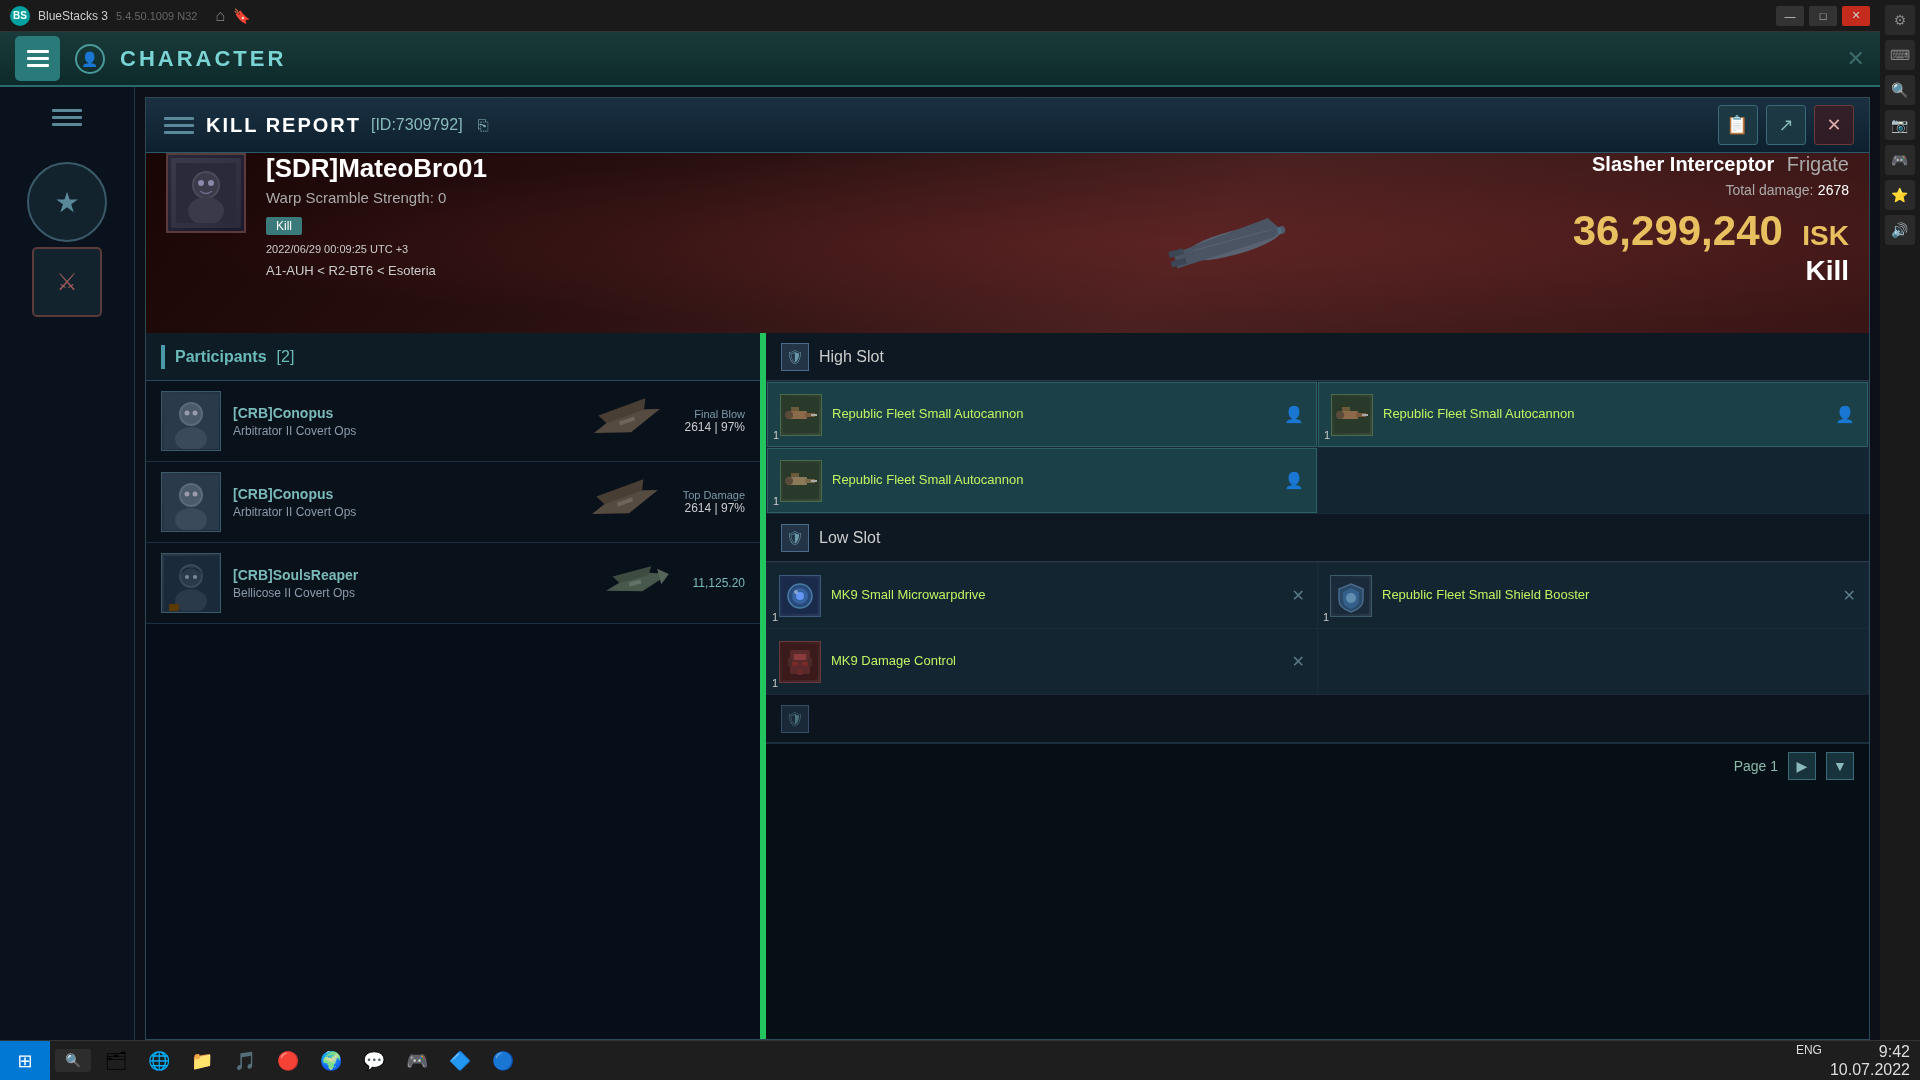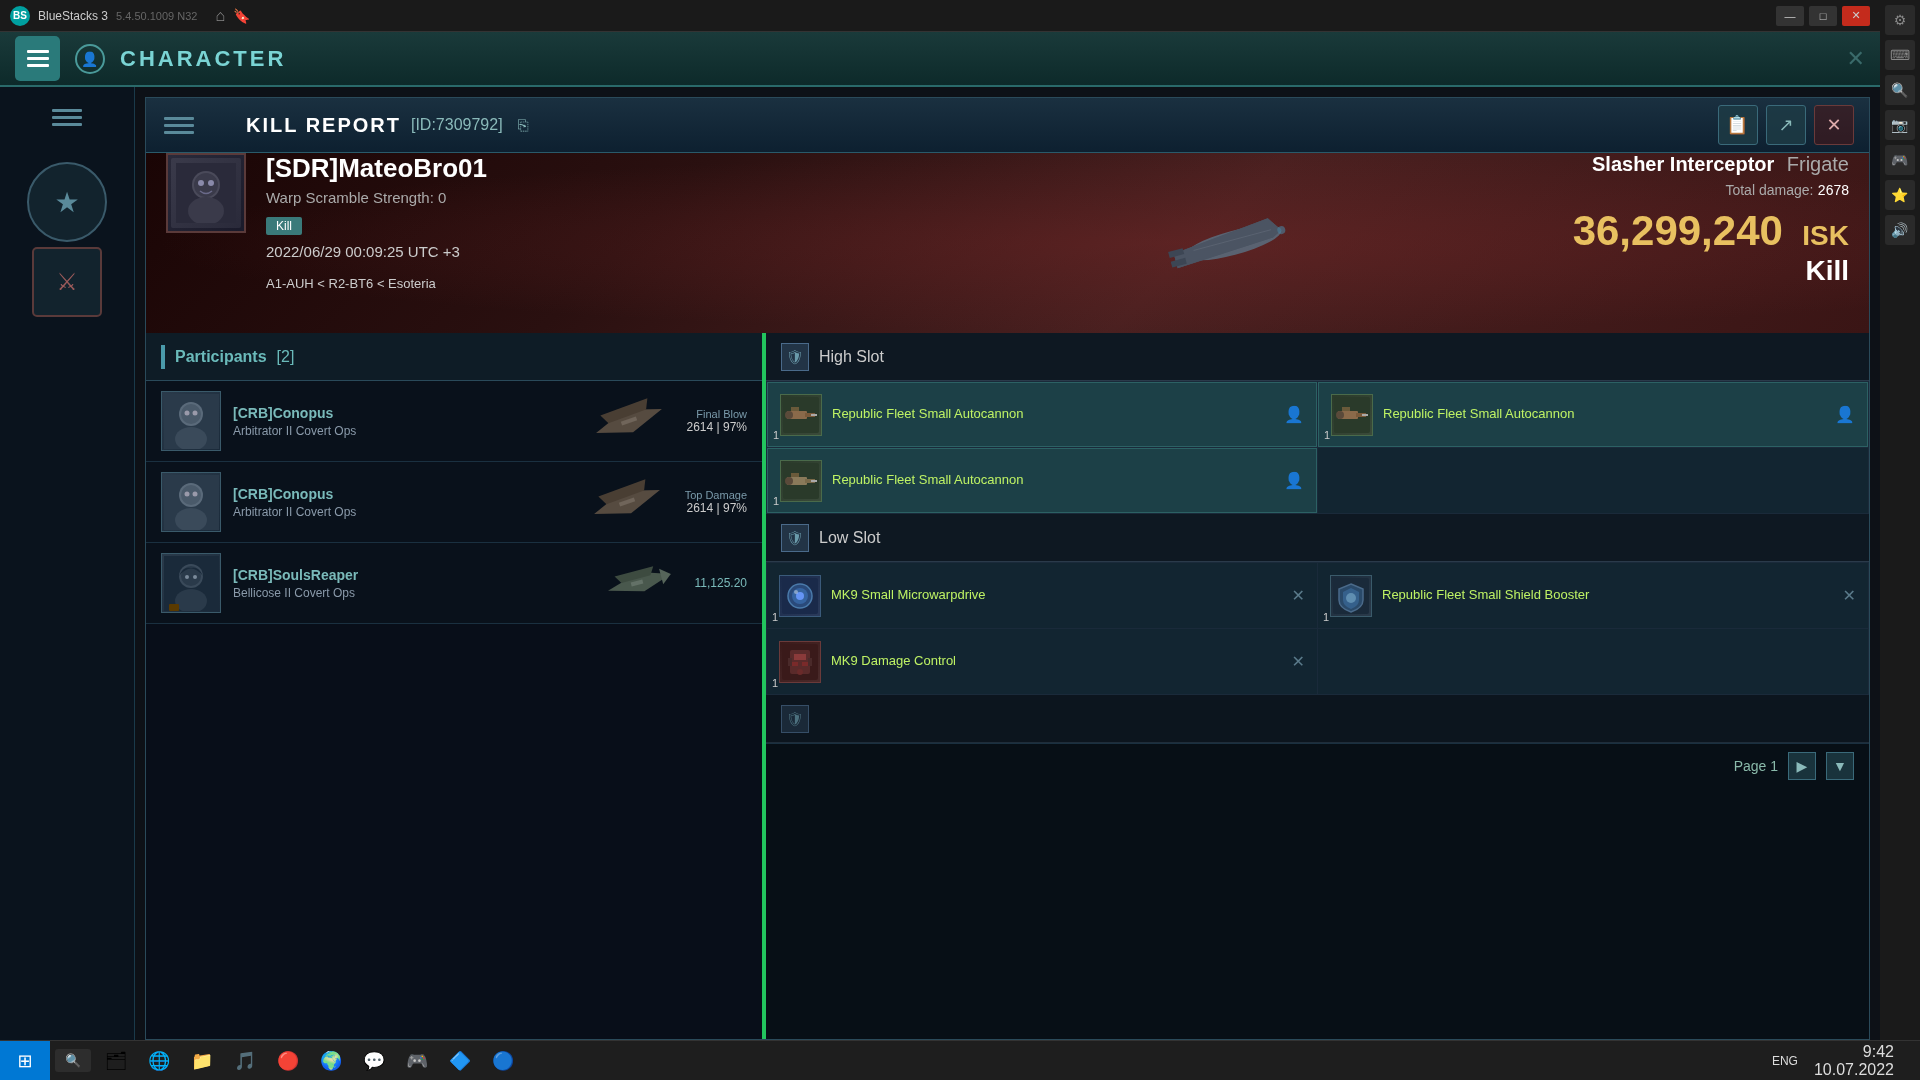--- a/index.html
+++ b/index.html
@@ -56,23 +56,23 @@
       width: 40px;
       height: 40px;
       display: flex;
       align-items: center;
       justify-content: center;
       font-size: 18px;
     }
     .taskbar-right {
       margin-left: auto;
       display: flex;
-      align-items: center;
-      padding-right: 26px;
-      gap: 16px;
+      align-items: flex-start;
+      padding-right: 10px;
+      gap: 8px;
       color: #ddd;
       font-size: 12px;
     }
     .taskbar-time {
       text-align: right;
       color: #ddd;
       font-size: 16px;
     }
 
     
@@ -324,21 +324,20 @@
       align-items: center;
       justify-content: center;
       cursor: pointer;
     }
     .kr-title {
       color: white;
       font-size: 20px;
       font-weight: bold;
       letter-spacing: 2px;
       text-transform: uppercase;
-      margin-left: 40px;
     }
     .kr-id {
       color: #8ababa;
       font-size: 16px;
     }
     .kr-copy-icon {
       color: #8ababa;
       font-size: 14px;
       margin-left: 5px;
     }
@@ -419,22 +418,22 @@
       display: inline-block;
       background: #3a7a7a;
       color: white;
       font-size: 12px;
       padding: 2px 10px;
       border-radius: 2px;
       margin-bottom: 8px;
     }
     .kill-timestamp {
       color: #ccc;
-      font-size: 15px;
-      margin-bottom: 16px;
+      font-size: 11px;
+      margin-bottom: 8px;
     }
     .kill-location {
       color: #ccc;
       font-size: 13px;
     }
 
     
     .kill-ship-section {
       position: relative;
       z-index: 1;
@@ -502,21 +501,21 @@
     .kill-content {
       display: flex;
       height: calc(100% - 55px - 180px);
       overflow: hidden;
     }
 
     
     .participants-panel {
       width: 620px;
       flex-shrink: 0;
-      border-right: 4px solid #22c55e;
+      border-right: 6px solid #22c55e;
       overflow-y: auto;
     }
     .section-header {
       height: 48px;
       background: rgba(15, 30, 40, 0.9);
       border-bottom: 1px solid #2a4a5a;
       display: flex;
       align-items: center;
       padding: 0 15px;
       gap: 10px;

